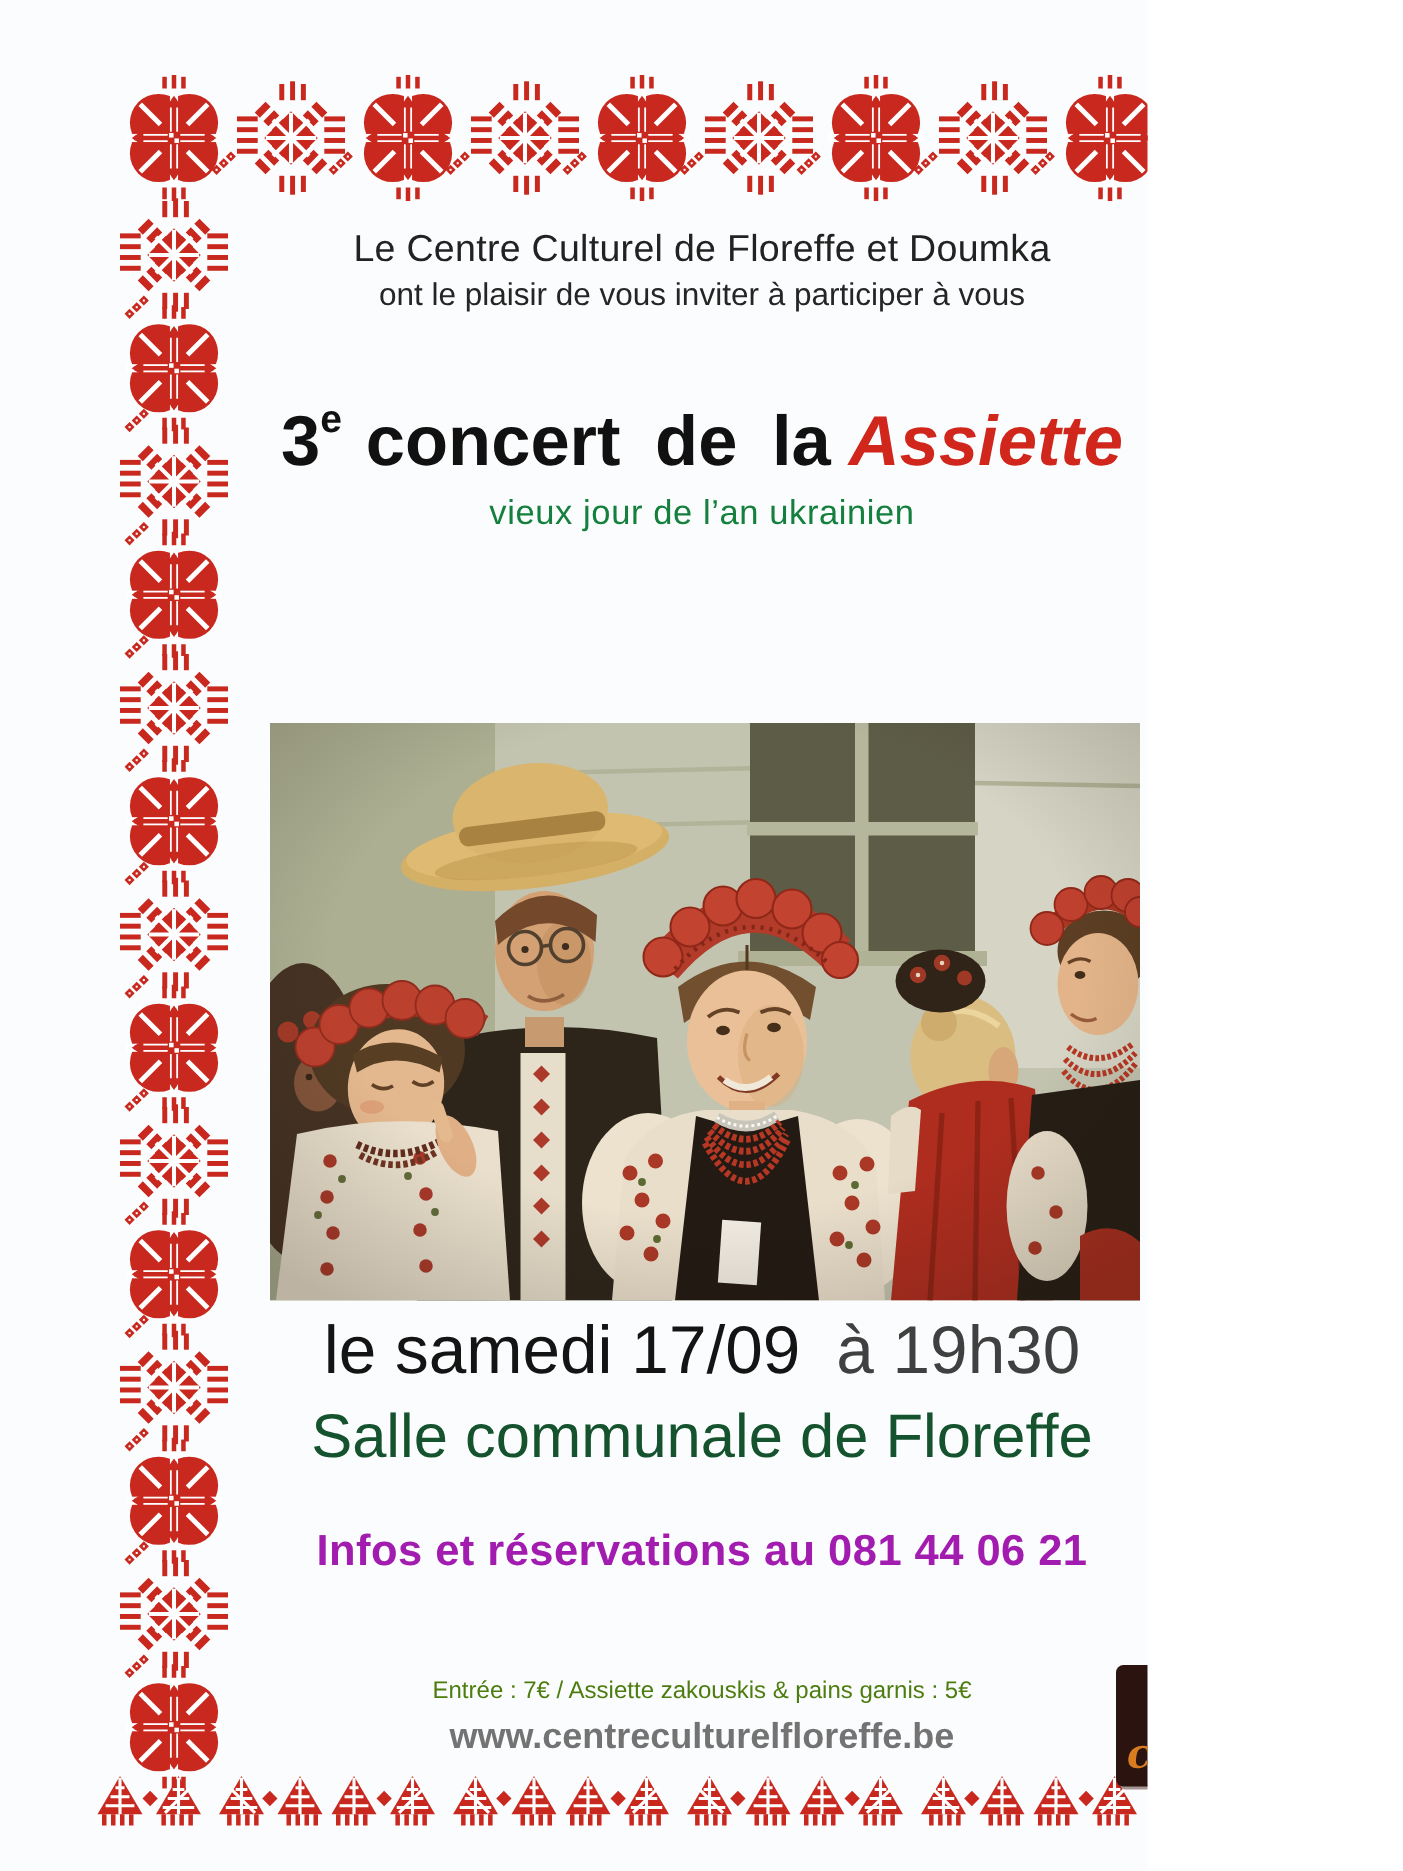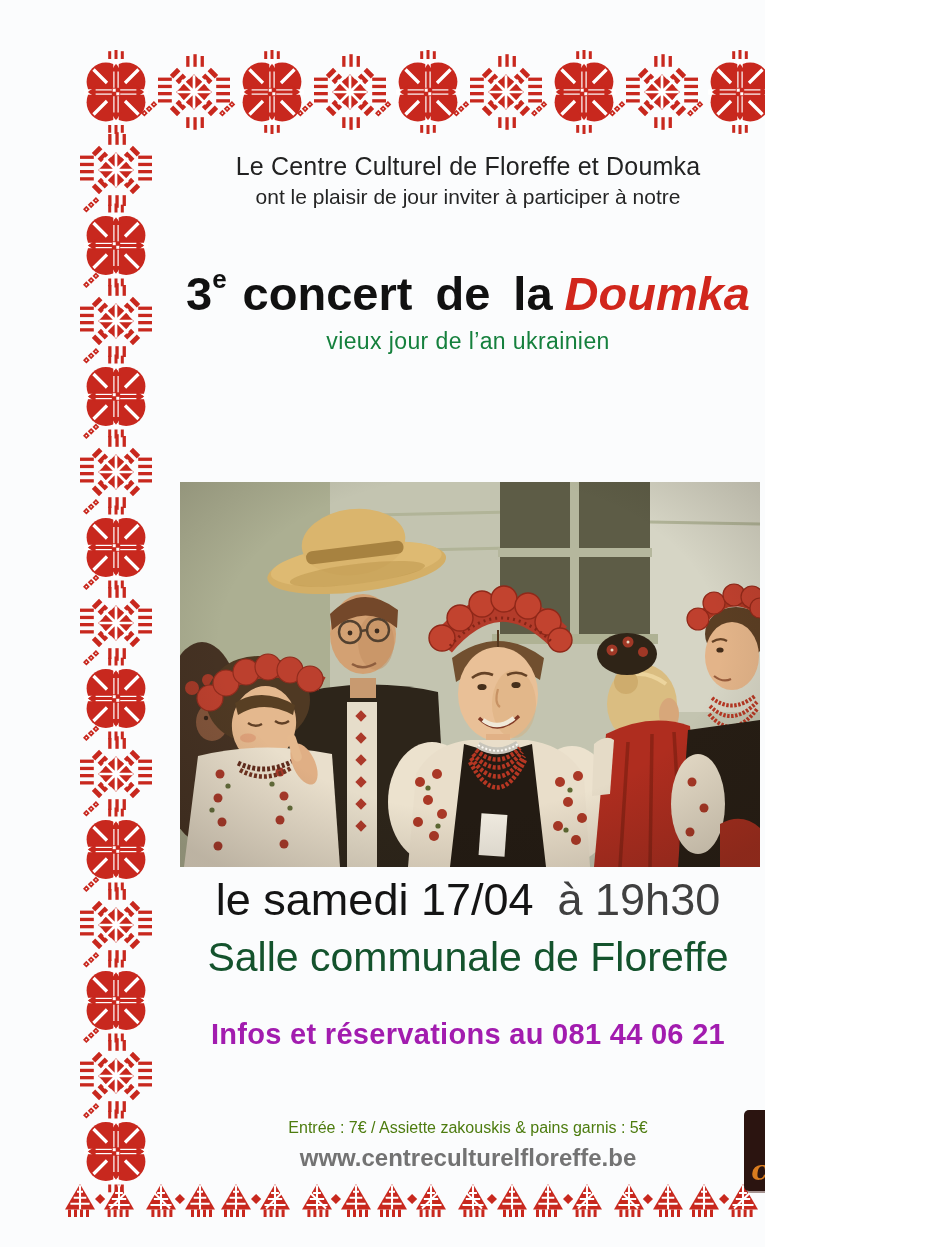--- a/index.html
+++ b/index.html
@@ -208,23 +208,23 @@
         <use href="#mC" transform="translate(530,1178) scale(-3,3)"></use>
         <use href="#mC" transform="translate(530,1178) scale(3) "></use>
         <use href="#mC" transform="translate(686,1178) scale(-3,3)"></use>
         <use href="#mC" transform="translate(686,1178) scale(3) "></use>
         <use href="#mC" transform="translate(842,1178) scale(-3,3)"></use>
         <use href="#mC" transform="translate(842,1178) scale(3) "></use>
       </g>
     </svg>
 
   <div class="txt invite-1">Le Centre Culturel de Floreffe et Doumka</div>
-  <div class="txt invite-2">ont le plaisir de jour inviter à participer à notre</div>
-
-  <div class="txt title-line"><span>3</span><sup class="t-sup">e</sup><span class="t-mid">concert de la</span><span class="t-mal">Doumka</span></div>
+  <div class="txt invite-2">ont le plaisir de vous inviter à participer à vous</div>
+
+  <div class="txt title-line"><span>3</span><sup class="t-sup">e</sup><span class="t-mid">concert de la</span><span class="t-mal">Assiette</span></div>
   <div class="txt subtitle">vieux jour de l’an ukrainien</div>
 
   <div class="photo-box">
     <svg width="580" height="385" viewBox="0 0 580 385">
       <defs>
         <radialGradient id="vig" cx="50%" cy="42%" r="72%">
           <stop offset="60%" stop-color="rgba(30,22,14,0)"></stop>
           <stop offset="100%" stop-color="rgba(30,22,14,0.22)"></stop>
         </radialGradient>
       </defs>
@@ -428,21 +428,21 @@
             <circle cx="510" cy="350" r="4.5"></circle>
           </g>
         <path d="M540,342 Q562,330 580,346 L580,385 L540,385 Z" fill="#a82619"></path>
       </g>
 
       <rect width="580" height="385" fill="#caa06a" opacity="0.07"></rect>
       <rect width="580" height="385" fill="url(#vig)"></rect>
     </svg>
   </div>
 
-  <div class="txt date-line"><span>le samedi 17/04</span><span class="date-time">à 19h30</span></div>
+  <div class="txt date-line"><span>le samedi 17/09</span><span class="date-time">à 19h30</span></div>
   <div class="txt venue-line">Salle communale de Floreffe</div>
   <div class="txt info-line">Infos et réservations au 081 44 06 21</div>
   <div class="txt pricing-line">Entrée : 7€ / Assiette zakouskis &amp; pains garnis : 5€</div>
 
   <div class="txt website-line">www.centreculturelfloreffe.be</div>
   <div class="ccf-logo">
     <span class="logo-cc">cc</span>
     <span class="logo-l">ℓ</span>
   </div>
 

